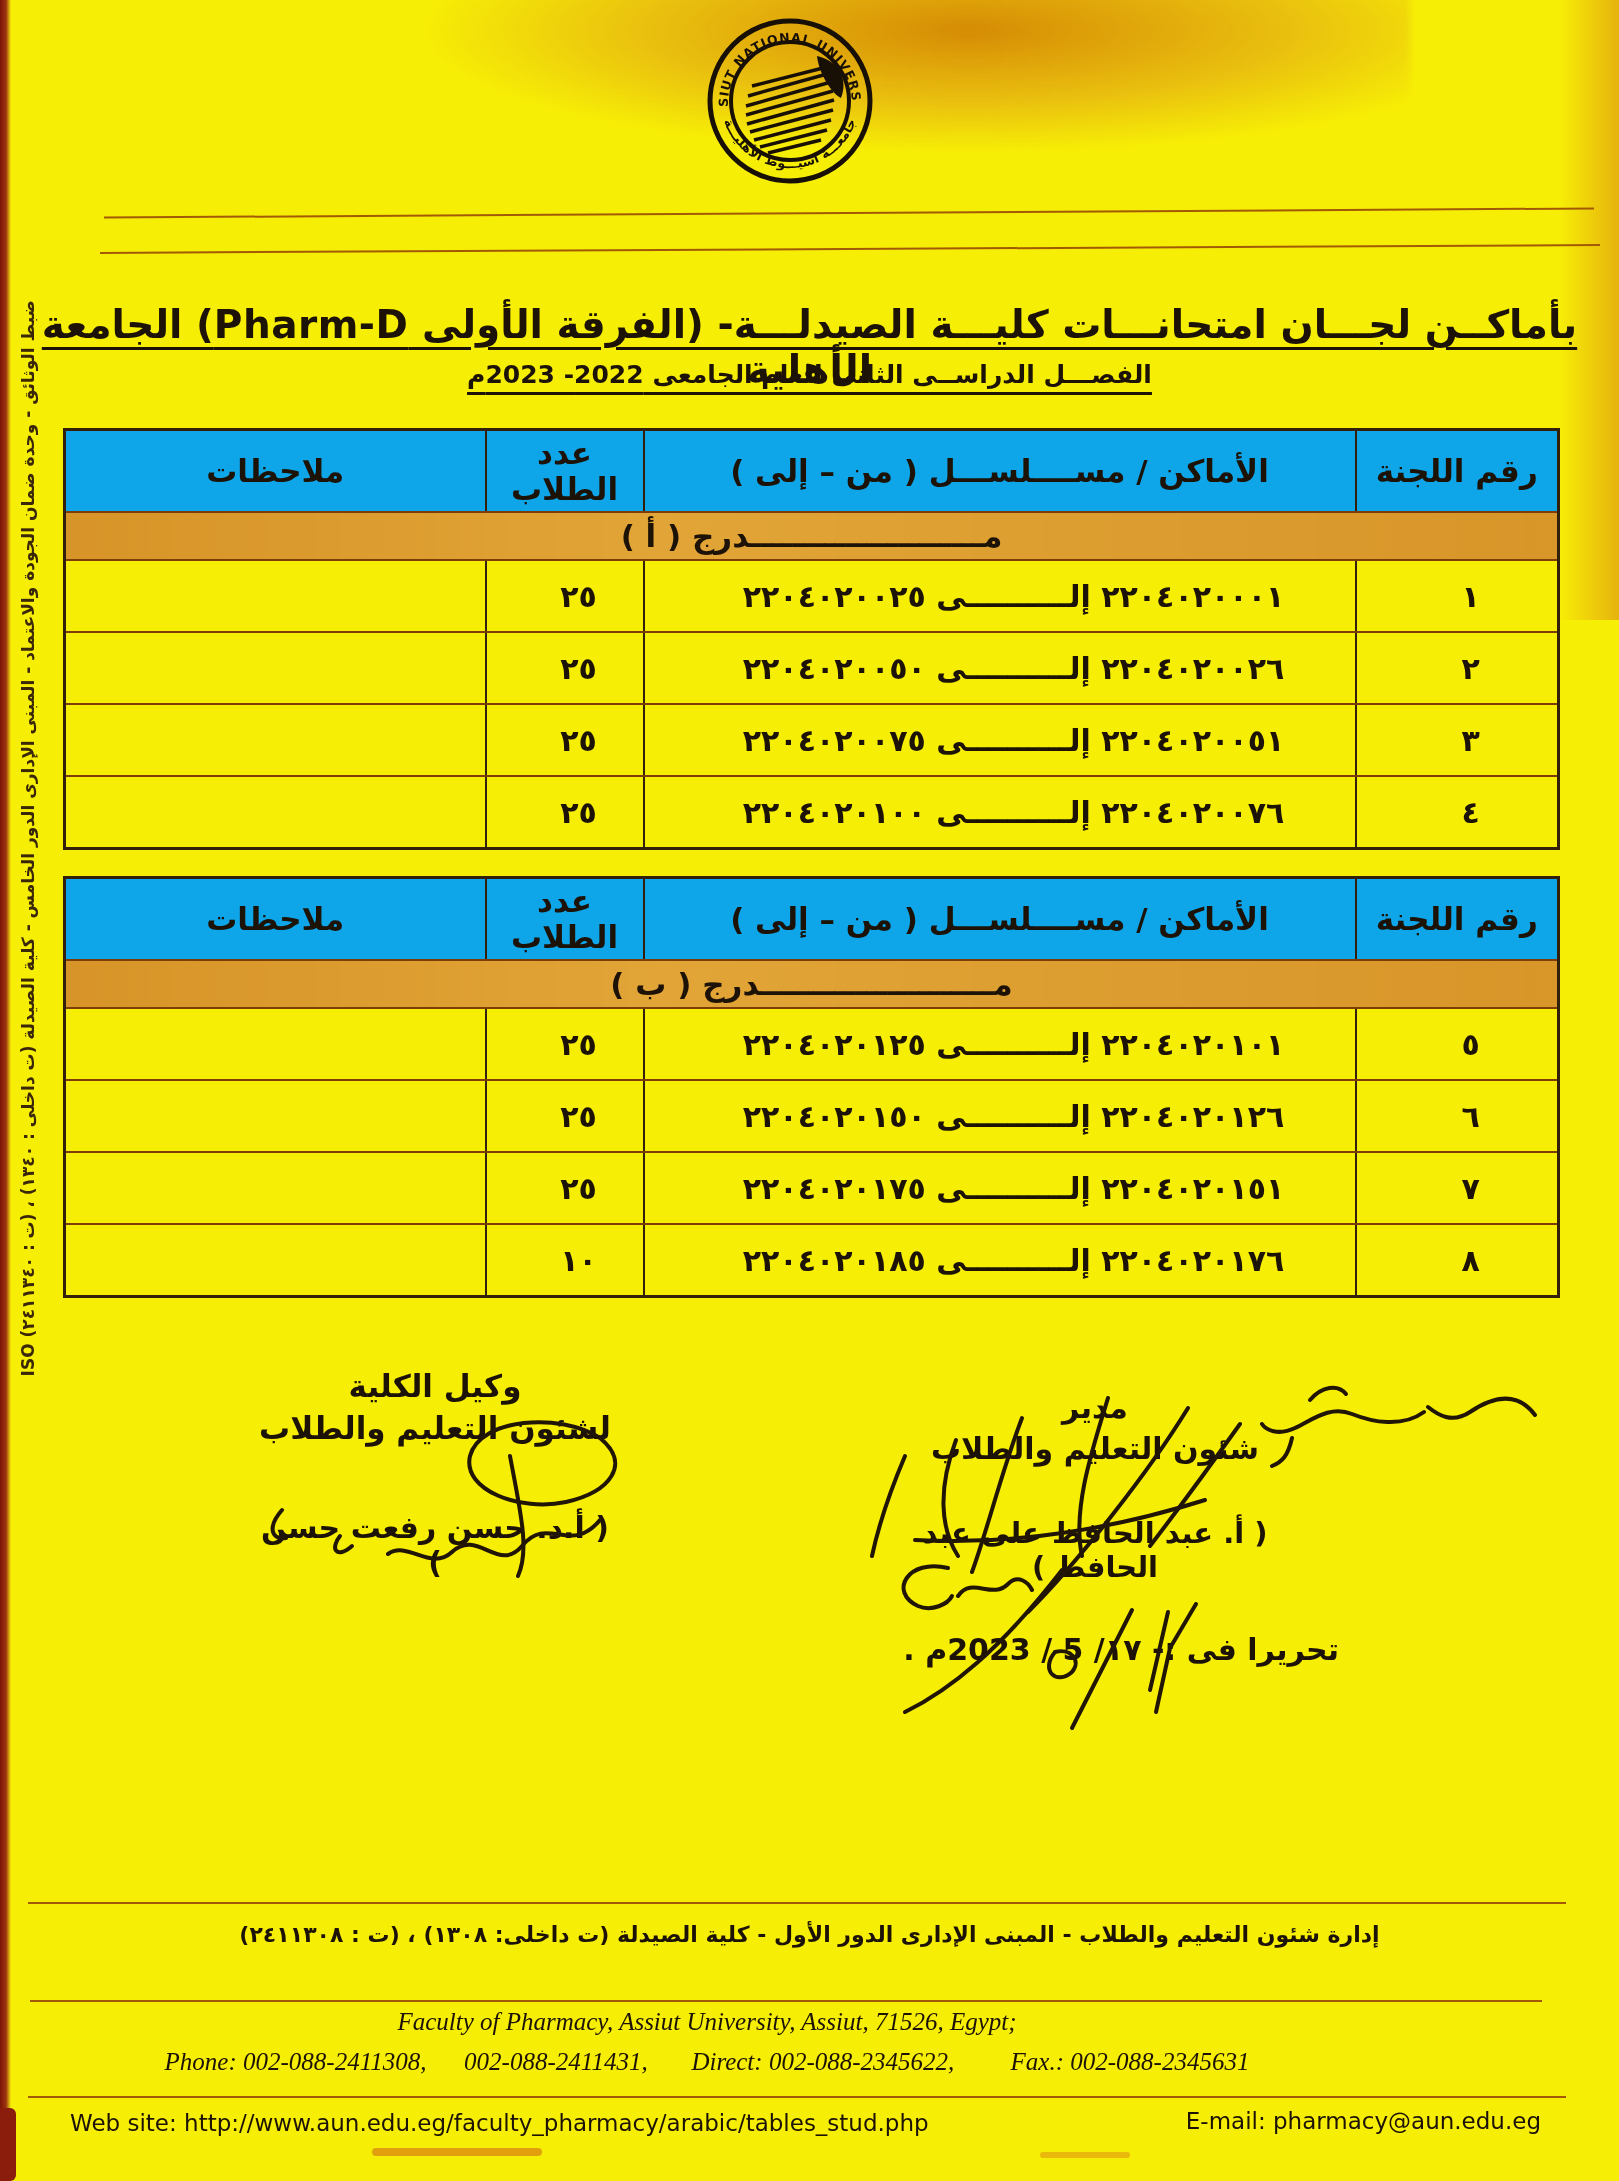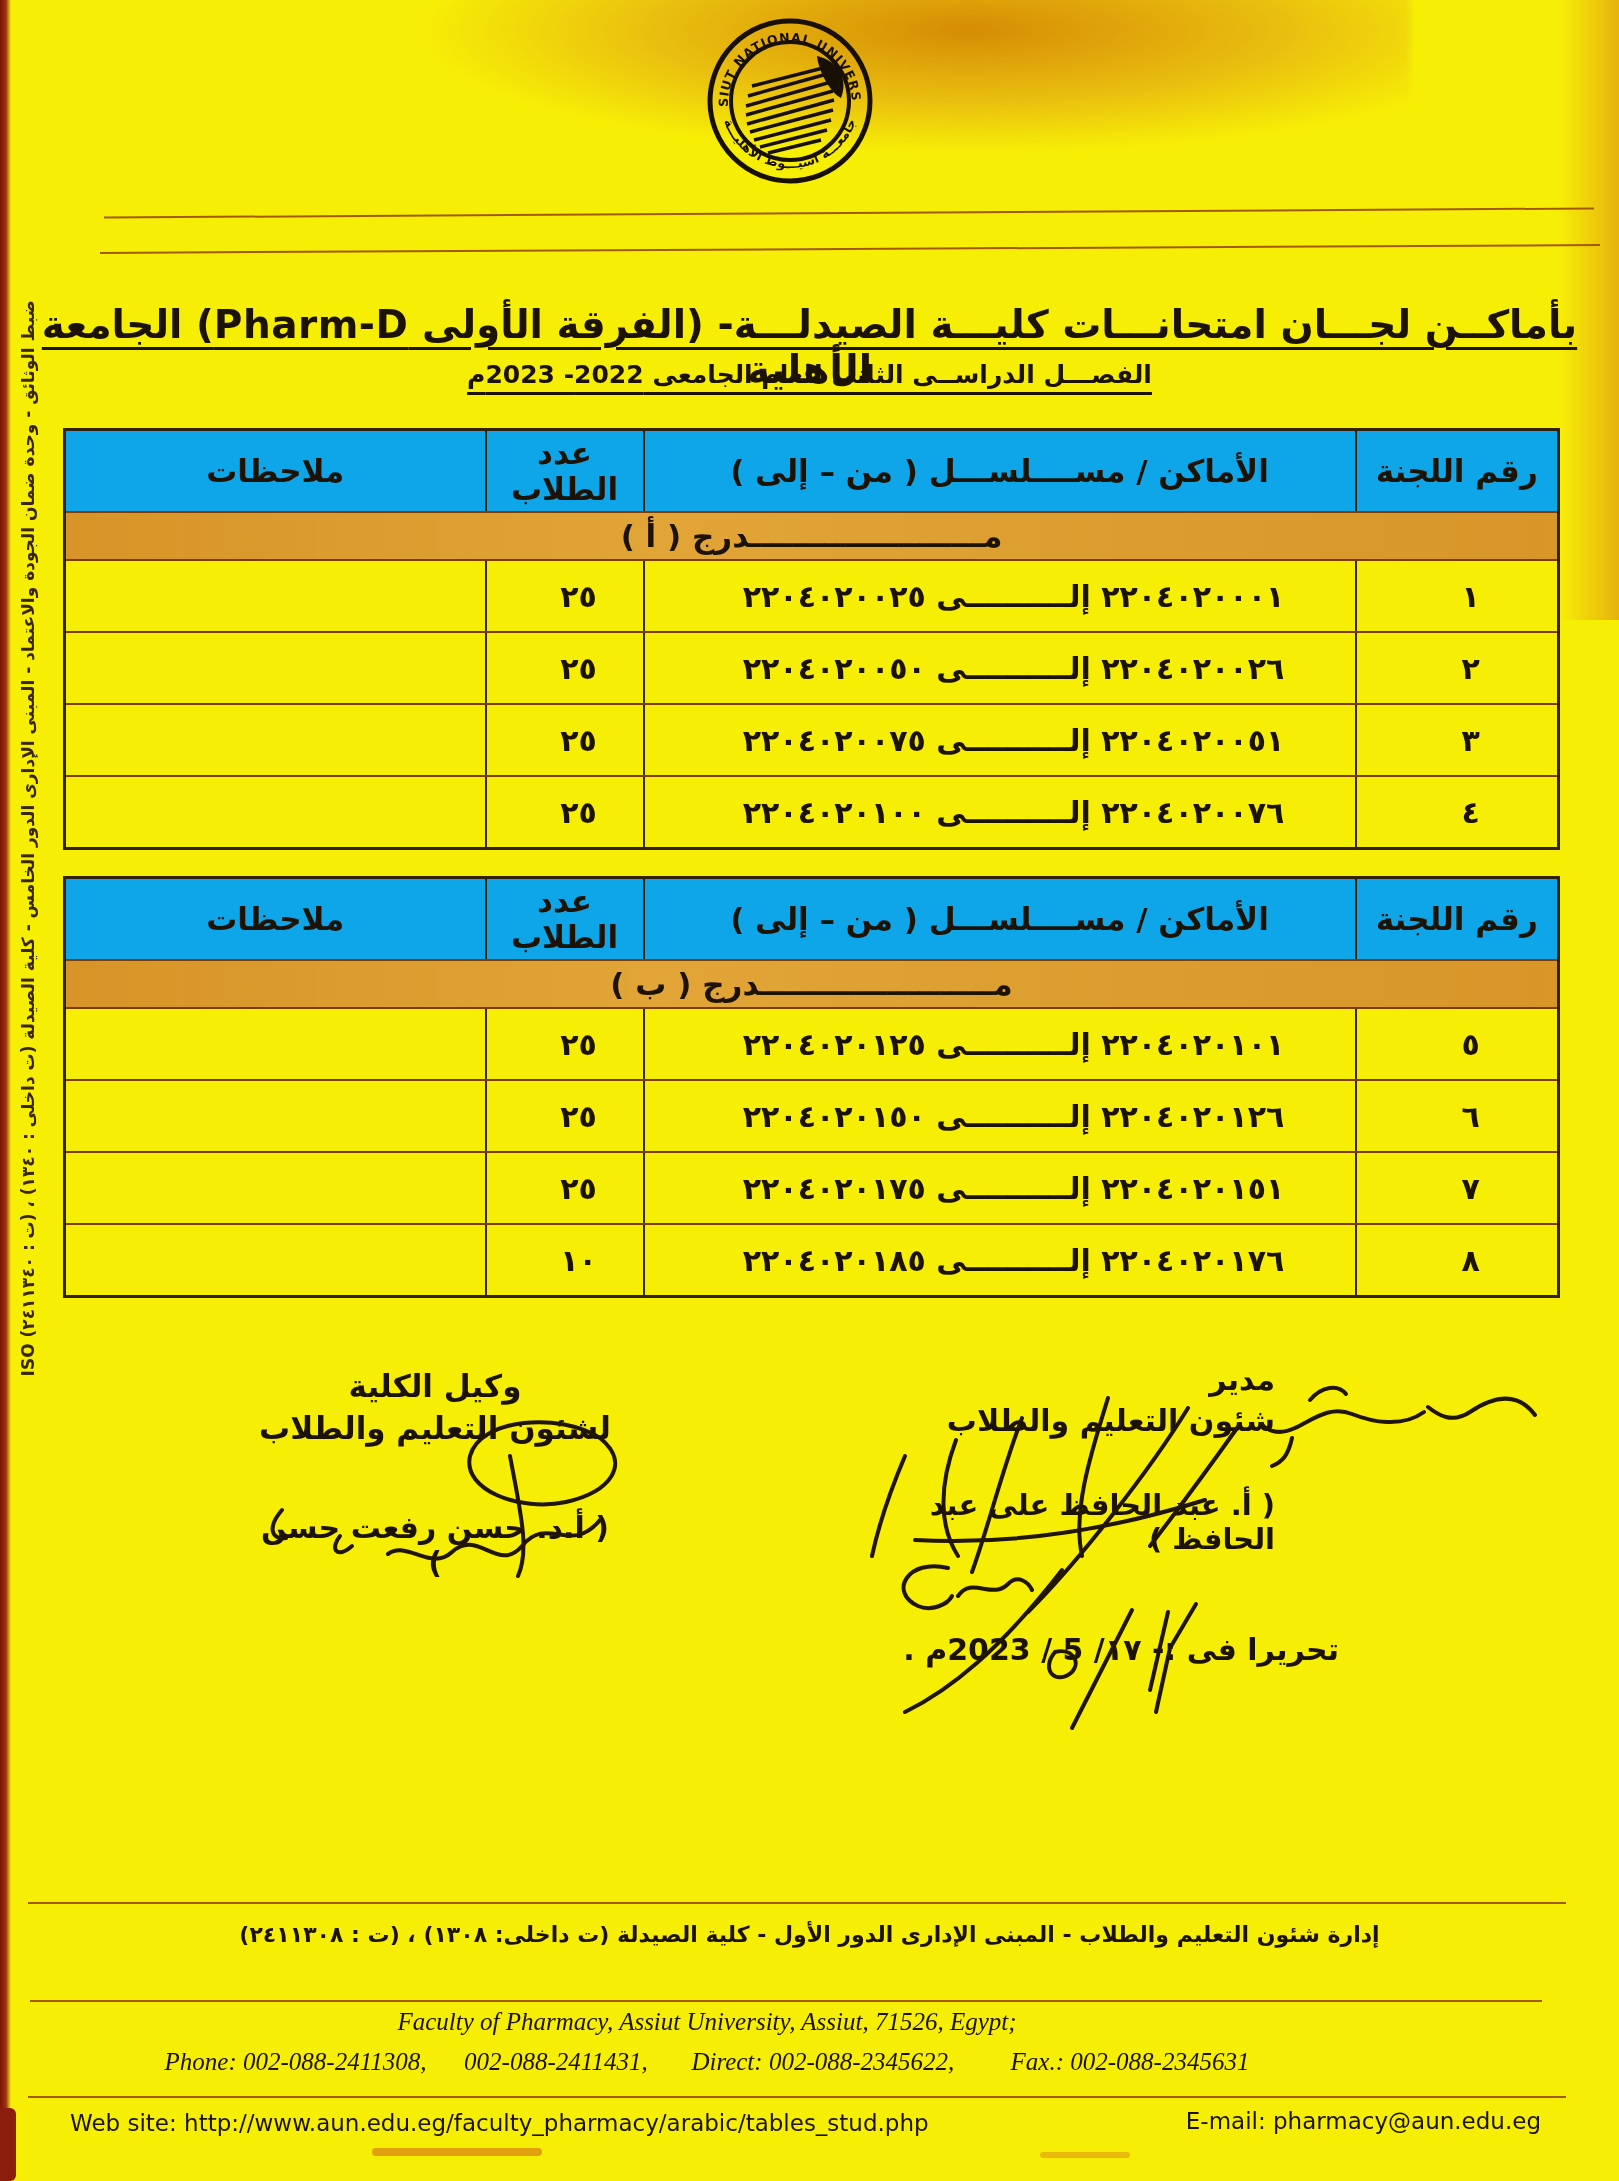--- a/index.html
+++ b/index.html
@@ -43,21 +43,21 @@
   th.h{height:80px; font-size:31px; background:#0ea5e9;}
   td.band{height:46px; font-size:31px; background:#dfa032; letter-spacing:1px;
     background-image:linear-gradient(90deg, rgba(201,125,20,.35), rgba(233,178,70,.25) 40%, rgba(201,125,20,.3));}
   tr.data td{height:70px; font-size:30px;padding-left:34px;}
   td.serial{letter-spacing:1px;}
   td.students{font-size:29px;}
   td.committee{font-size:28px;}
 
   
   .sigblock{position:absolute; text-align:center; direction:rtl; font-weight:bold;}
-  #sig-right{top:1362px; left:915px; width:360px; font-size:30px;text-align:right;}
+  #sig-right{top:1390px; left:915px; width:360px; font-size:30px;}
   #sig-left{top:1368px; left:250px; width:370px; font-size:31px;}
   .sigblock .l2{margin-top:6px;}
   #sig-right .name{margin-top:50px; font-size:29px;}
   #sig-left .name{margin-top:64px; font-size:30px;}
   #date-line{position:absolute; top:1632px; right:280px; direction:rtl; font-weight:bold; font-size:30px;}
   svg.scribbles{position:absolute; left:0; top:1360px; pointer-events:none;}
   svg.scribbles path{fill:none; stroke:#211505; stroke-width:4; stroke-linecap:round; stroke-linejoin:round;}
 
   
   #footer-arabic{position:absolute; top:1922px; left:0; width:1619px; text-align:center; direction:rtl;

